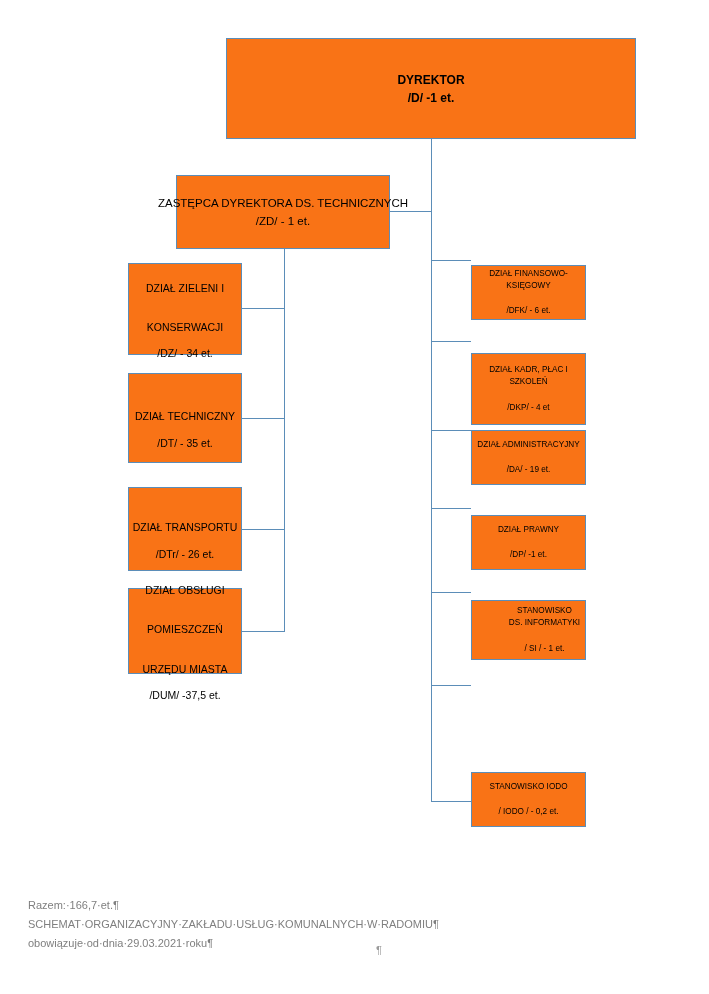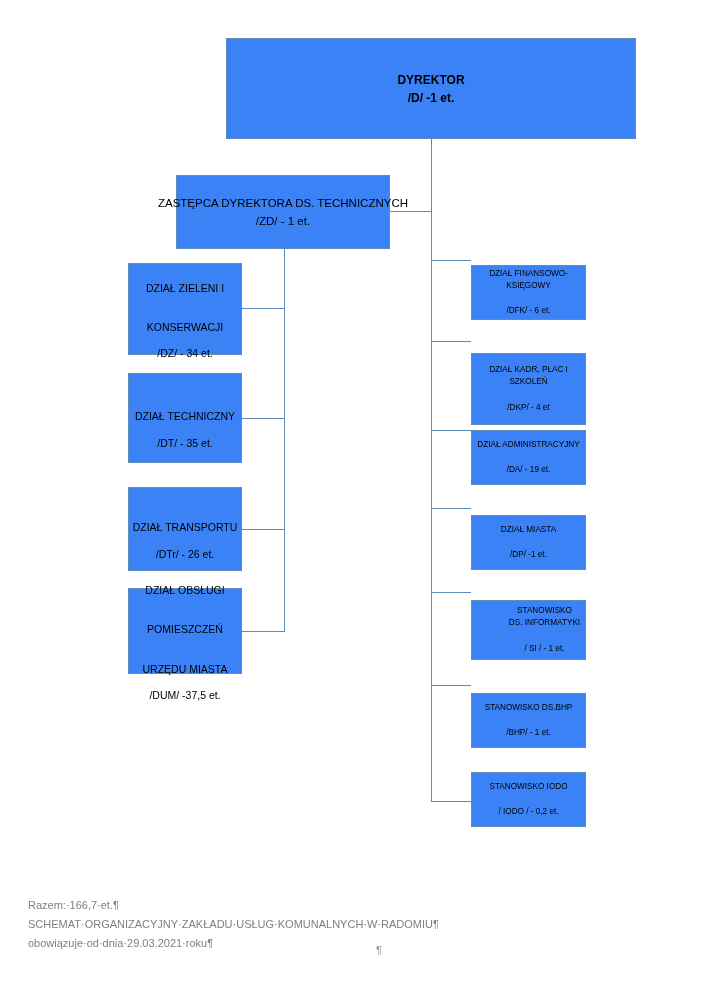--- a/index.html
+++ b/index.html
@@ -15,21 +15,21 @@
     position: relative;
     width: 709px;
     height: 994px;
     overflow: hidden;
     background: #ffffff;
   }
   .node {
     position: absolute;
     box-sizing: border-box;
     border: 1px solid #5b8db8;
-    background: #3b82f6;
+    background: #f97316;
     display: flex;
     flex-direction: column;
     align-items: center;
     justify-content: center;
     text-align: center;
     z-index: 2;
   }
   .node .line {
     display: block;
     line-height: 1.32;
@@ -175,34 +175,30 @@
     <span class="line">SZKOLEŃ</span>
     <span class="line code">/DKP/ - 4 et</span>
   </div>
 
   <div class="node right-node" id="node-da">
     <span class="line">DZIAŁ  ADMINISTRACYJNY</span>
     <span class="line code">/DA/ - 19 et.</span>
   </div>
 
   <div class="node right-node" id="node-dp">
-    <span class="line">DZIAŁ  MIASTA</span>
+    <span class="line">DZIAŁ  PRAWNY</span>
     <span class="line code">/DP/ -1 et.</span>
   </div>
 
   <div class="node right-node" id="node-si">
     <span class="line">STANOWISKO</span>
     <span class="line">DS. INFORMATYKI</span>
     <span class="line code">/ SI / - 1 et.</span>
   </div>
 
-  <div class="node right-node" id="node-bhp">
-    <span class="line">STANOWISKO DS.BHP</span>
-    <span class="line code">/BHP/ - 1  et.</span>
-  </div>
 
   <div class="node right-node" id="node-iodo">
     <span class="line">STANOWISKO IODO</span>
     <span class="line code">/ IODO / - 0,2 et.</span>
   </div>
 
   <div id="footer">
     <div class="frow">Razem:·166,7·et.¶</div>
     <div class="frow">SCHEMAT·ORGANIZACYJNY·ZAKŁADU·USŁUG·KOMUNALNYCH·W·RADOMIU¶</div>
     <div class="frow">obowiązuje·od·dnia·29.03.2021·roku¶</div>

